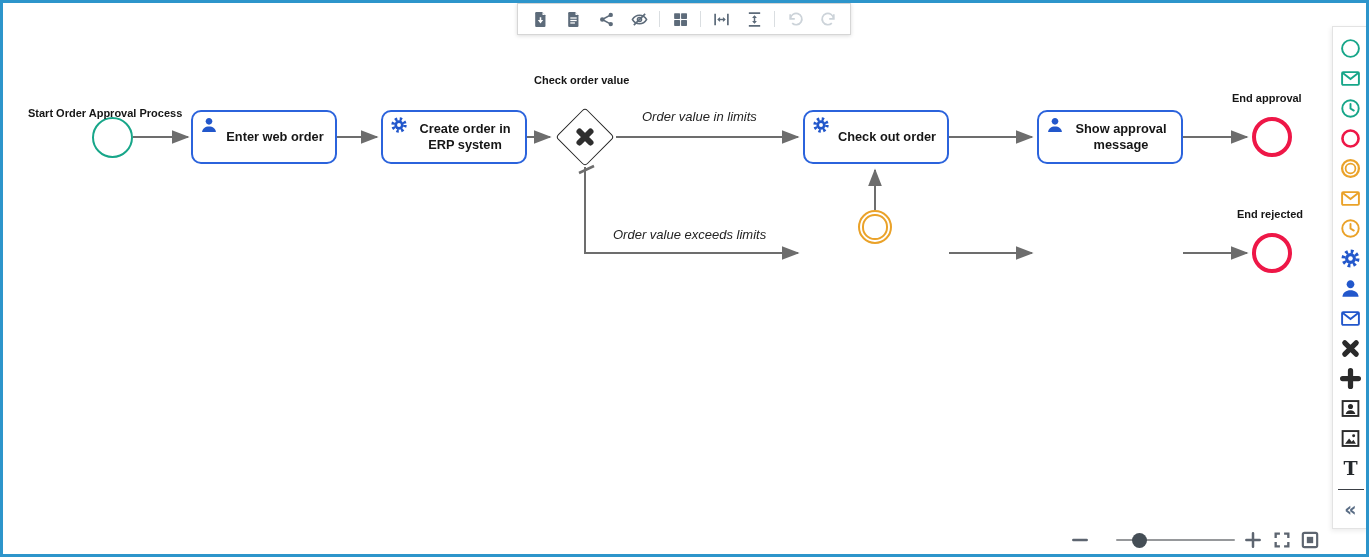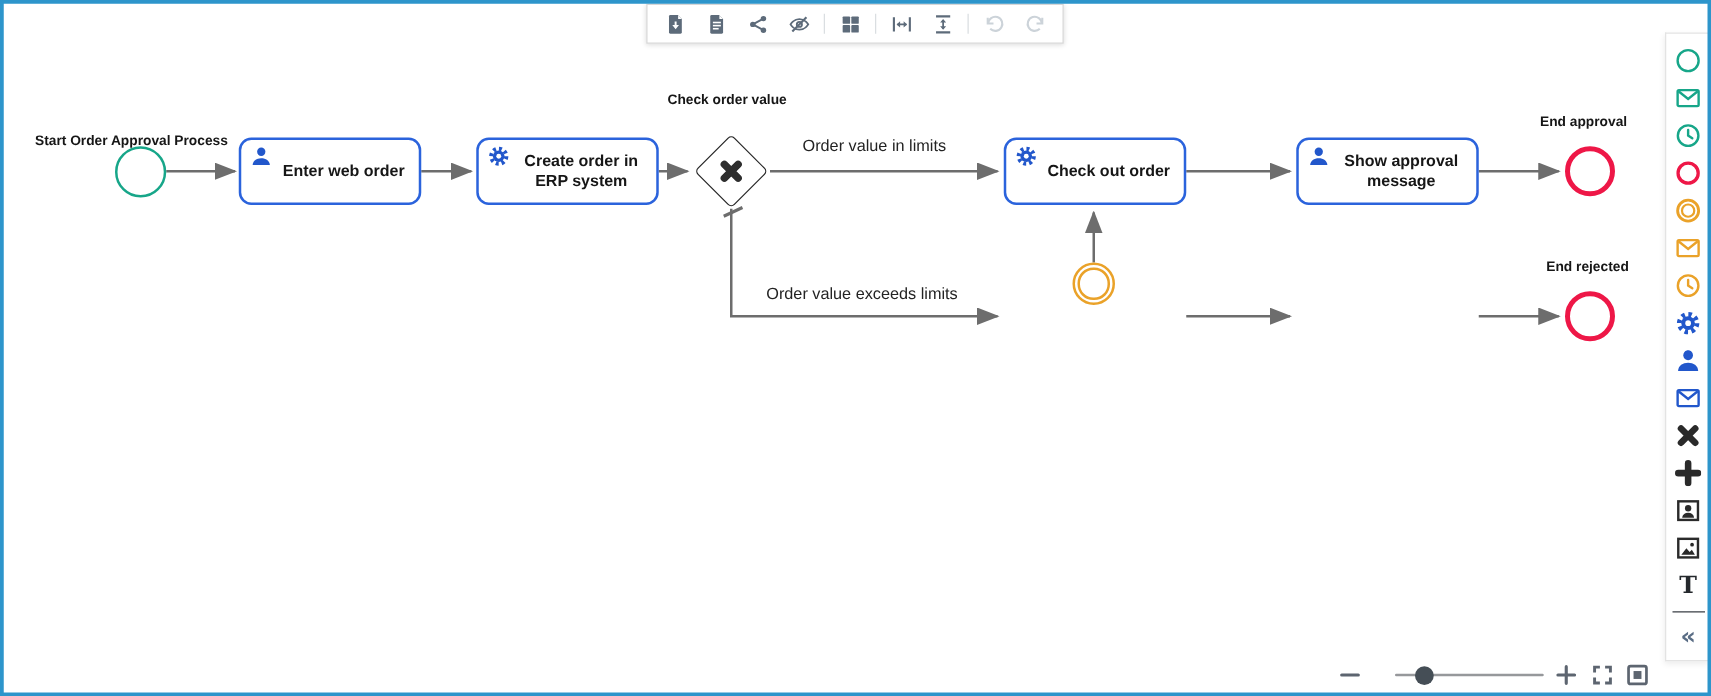--- a/index.html
+++ b/index.html
@@ -5,21 +5,21 @@
   html,body{margin:0;padding:0;background:#fff;}
   .frame{position:relative;width:1369px;height:557px;background:#ffffff;overflow:hidden;
          font-family:"Liberation Sans",sans-serif;}
   .frame-border{position:absolute;inset:0;border:3px solid #2d95cb;pointer-events:none;z-index:60;}
 
   
   .canvas{position:absolute;inset:0;background:#fff;}
   svg.edges{position:absolute;left:0;top:0;width:1369px;height:557px;}
 
   .node-label{position:absolute;font-weight:700;font-size:11px;color:#161616;white-space:nowrap;}
-  .flow-label{position:absolute;font-size:13px;color:#232323;white-space:nowrap;}
+  .flow-label{position:absolute;font-style:italic;font-size:13px;color:#232323;white-space:nowrap;}
 
   .task{position:absolute;width:146px;height:54px;background:#fff;border:2px solid #2b63dc;
         border-radius:10px;box-sizing:border-box;}
   .task .t-icon{position:absolute;top:4px;left:7px;width:18px;height:18px;}
   .task .t-label{position:absolute;inset:0;display:flex;align-items:center;justify-content:center;
         padding:0 6px 0 28px;font-weight:700;font-size:12.8px;color:#161616;text-align:center;line-height:1.25;}
 
   .event{position:absolute;border-radius:50%;background:#fff;box-sizing:border-box;}
   .event.start{left:92px;top:117px;width:41px;height:41px;border:2.5px solid #17a689;}
   .event.end{width:40px;height:40px;border:4.5px solid #ee1747;}

